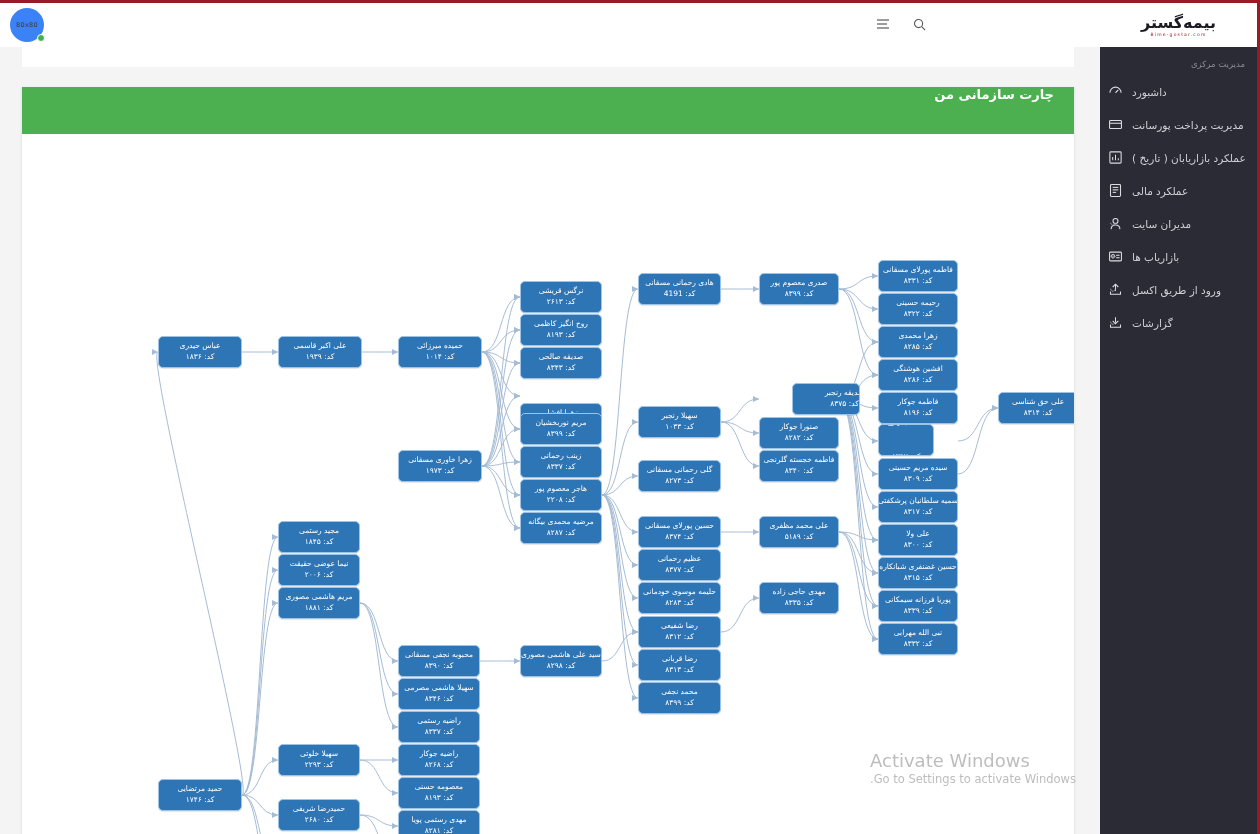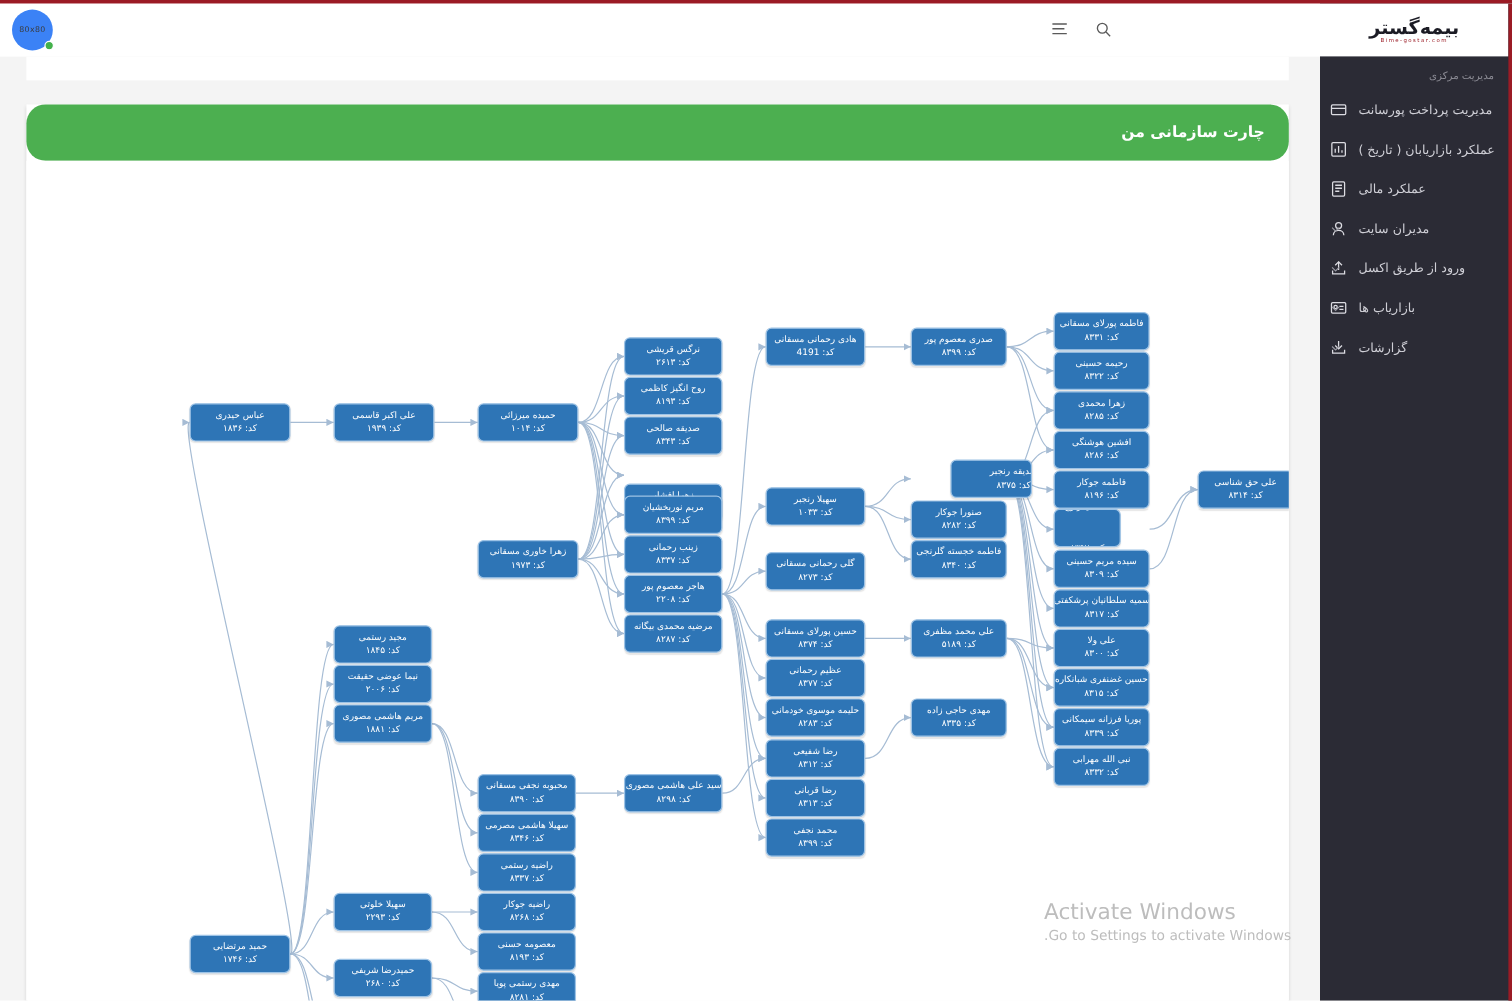--- a/index.html
+++ b/index.html
@@ -152,24 +152,22 @@
     position: absolute;
     top: 40px; left: 22px;
     width: 1052px; height: 760px;
     background: #ffffff;
     box-shadow: 0 1px 3px rgba(0,0,0,0.12);
   }
   .card-header {
     height: 47px;
     background: #4caf50;
     display: flex;
-    align-items: center;
     justify-content: flex-start;
     padding: 0 20px;
-    border-radius: 16px;
   }
   .card-title {
     color: #ffffff;
     font-size: 13px;
     font-weight: bold;
   }
   .card-body {
     position: relative;
     height: 713px;
     background: #ffffff;
@@ -257,20 +255,29 @@
   </div>
 
   <div class="sidebar">
     <div class="sidebar-logo">
       <div class="logo-text">بیمه‌گستر</div>
       <div class="logo-sub">Bime-gostar.com</div>
     </div>
     <div class="sidebar-section">مدیریت مرکزی</div>
     <div id="sidebar-nav">
         <div class="nav-item">
+          <span class="nav-label">داشبورد</span>
+          <span class="nav-icon">
+            <svg width="15" height="15" viewBox="0 0 24 24" fill="none" stroke="currentColor" stroke-width="1.7">
+              <path d="M3 14a9 9 0 0 1 18 0"></path>
+              <line x1="12" y1="14" x2="16.5" y2="9.5"></line>
+            </svg>
+          </span>
+        </div>
+        <div class="nav-item">
           <span class="nav-label">مدیریت پرداخت پورسانت</span>
           <span class="nav-icon">
             <svg width="15" height="15" viewBox="0 0 24 24" fill="none" stroke="currentColor" stroke-width="1.7">
               <rect x="2.5" y="5.5" width="19" height="13" rx="1.5"></rect>
               <line x1="2.5" y1="10" x2="21.5" y2="10"></line>
             </svg>
           </span>
         </div>
         <div class="nav-item">
           <span class="nav-label">عملکرد بازاریابان ( تاریخ )</span>
@@ -300,40 +307,40 @@
             <svg width="15" height="15" viewBox="0 0 24 24" fill="none" stroke="currentColor" stroke-width="1.7">
               <circle cx="12" cy="8" r="4"></circle>
               <path d="M5 21c0-4 3.2-6.5 7-6.5s7 2.5 7 6.5"></path>
             </svg>
           </span>
           <span class="nav-chevron"><svg width="10" height="10" viewBox="0 0 24 24" fill="none" stroke="currentColor" stroke-width="2.4">
               <polyline points="5,9 12,16 19,9"></polyline>
             </svg></span>
         </div>
         <div class="nav-item">
-          <span class="nav-label">ورود از طریق اکسل</span>
-          <span class="nav-icon">
-            <svg width="15" height="15" viewBox="0 0 24 24" fill="none" stroke="currentColor" stroke-width="1.7">
-              <path d="M4 15v4.5h16V15"></path>
-              <line x1="12" y1="3.5" x2="12" y2="14.5"></line>
-              <polyline points="7.5,8 12,3.5 16.5,8"></polyline>
-            </svg>
-          </span>
-          <span class="nav-chevron"><svg width="10" height="10" viewBox="0 0 24 24" fill="none" stroke="currentColor" stroke-width="2.4">
-              <polyline points="5,9 12,16 19,9"></polyline>
-            </svg></span>
-        </div>
-        <div class="nav-item">
           <span class="nav-label">بازاریاب ها</span>
           <span class="nav-icon">
             <svg width="15" height="15" viewBox="0 0 24 24" fill="none" stroke="currentColor" stroke-width="1.7">
               <rect x="2.5" y="5" width="19" height="14" rx="1.5"></rect>
               <circle cx="8" cy="11" r="2.2"></circle>
               <line x1="13" y1="10" x2="18.5" y2="10"></line>
               <line x1="13" y1="14" x2="18.5" y2="14"></line>
+            </svg>
+          </span>
+          <span class="nav-chevron"><svg width="10" height="10" viewBox="0 0 24 24" fill="none" stroke="currentColor" stroke-width="2.4">
+              <polyline points="5,9 12,16 19,9"></polyline>
+            </svg></span>
+        </div>
+        <div class="nav-item">
+          <span class="nav-label">ورود از طریق اکسل</span>
+          <span class="nav-icon">
+            <svg width="15" height="15" viewBox="0 0 24 24" fill="none" stroke="currentColor" stroke-width="1.7">
+              <path d="M4 15v4.5h16V15"></path>
+              <line x1="12" y1="3.5" x2="12" y2="14.5"></line>
+              <polyline points="7.5,8 12,3.5 16.5,8"></polyline>
             </svg>
           </span>
           <span class="nav-chevron"><svg width="10" height="10" viewBox="0 0 24 24" fill="none" stroke="currentColor" stroke-width="2.4">
               <polyline points="5,9 12,16 19,9"></polyline>
             </svg></span>
         </div>
         <div class="nav-item">
           <span class="nav-label">گزارشات</span>
           <span class="nav-icon">
             <svg width="15" height="15" viewBox="0 0 24 24" fill="none" stroke="currentColor" stroke-width="1.7">

